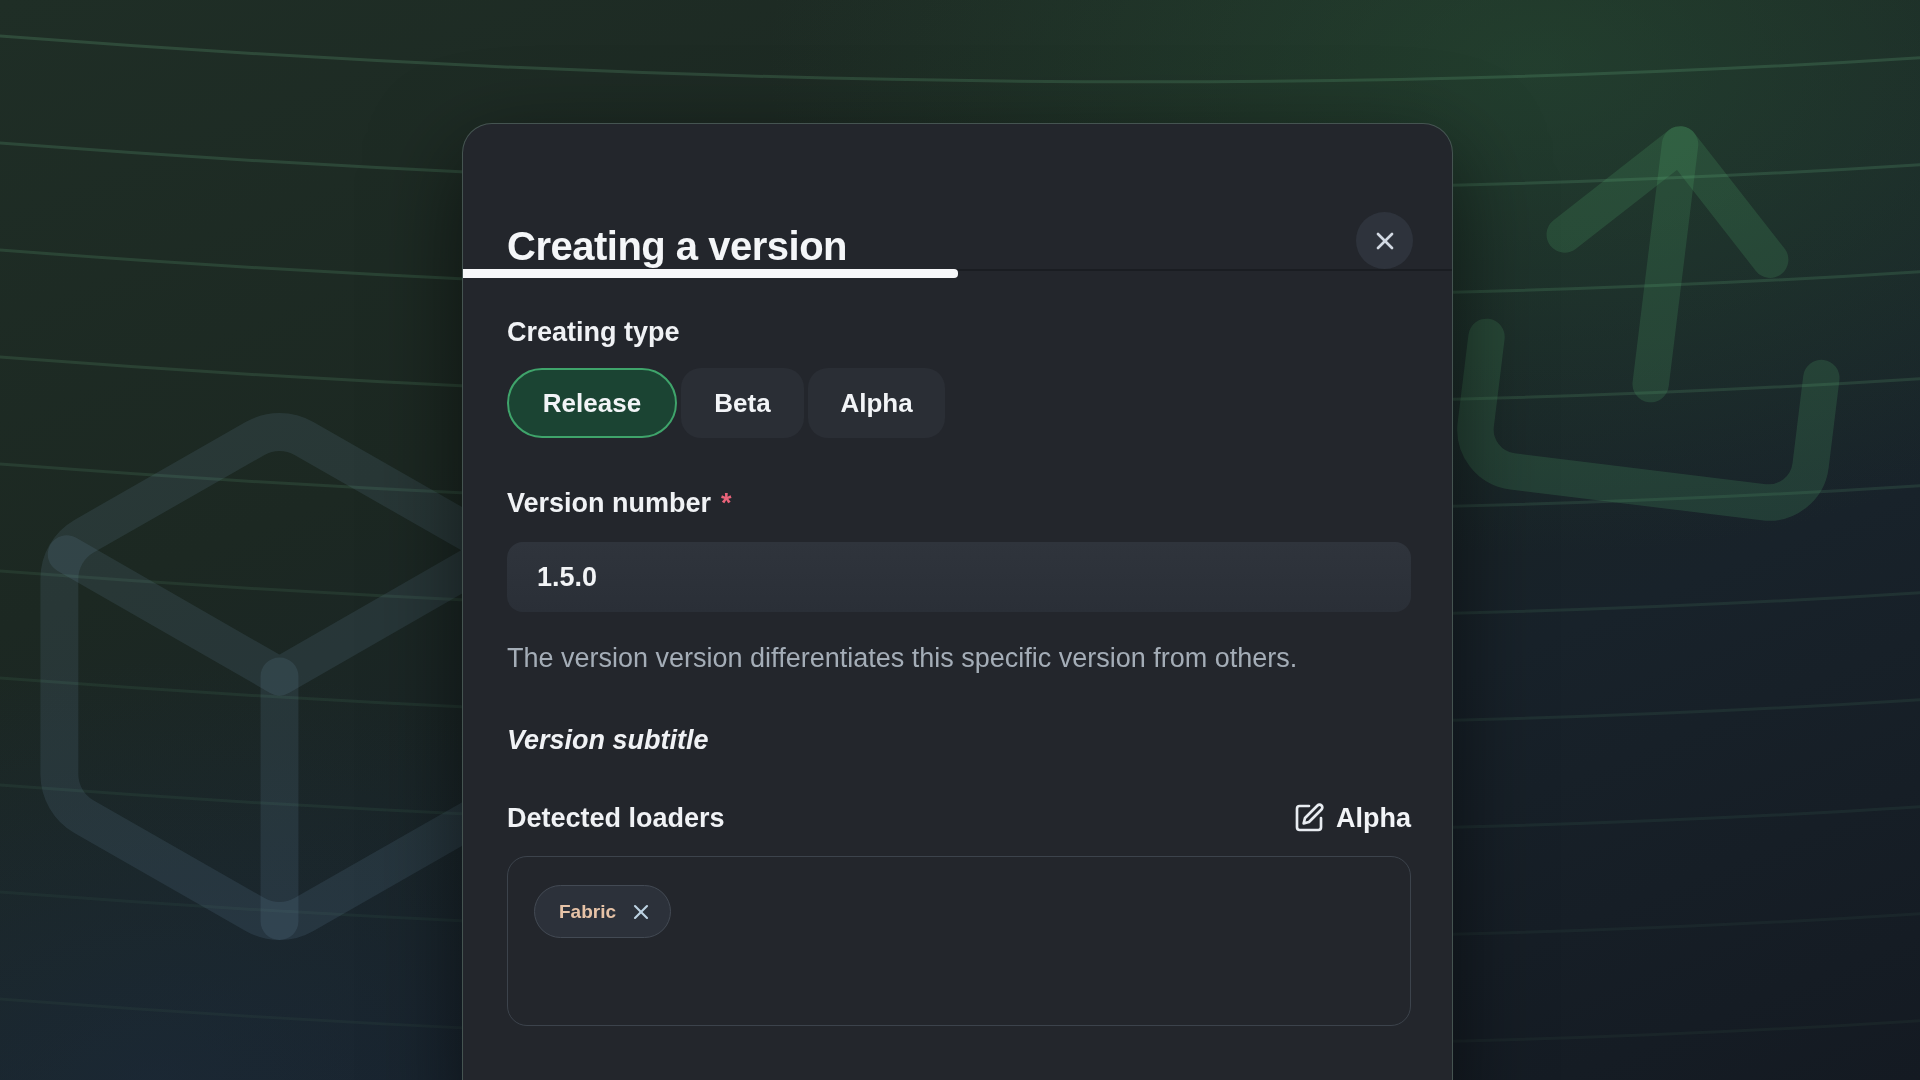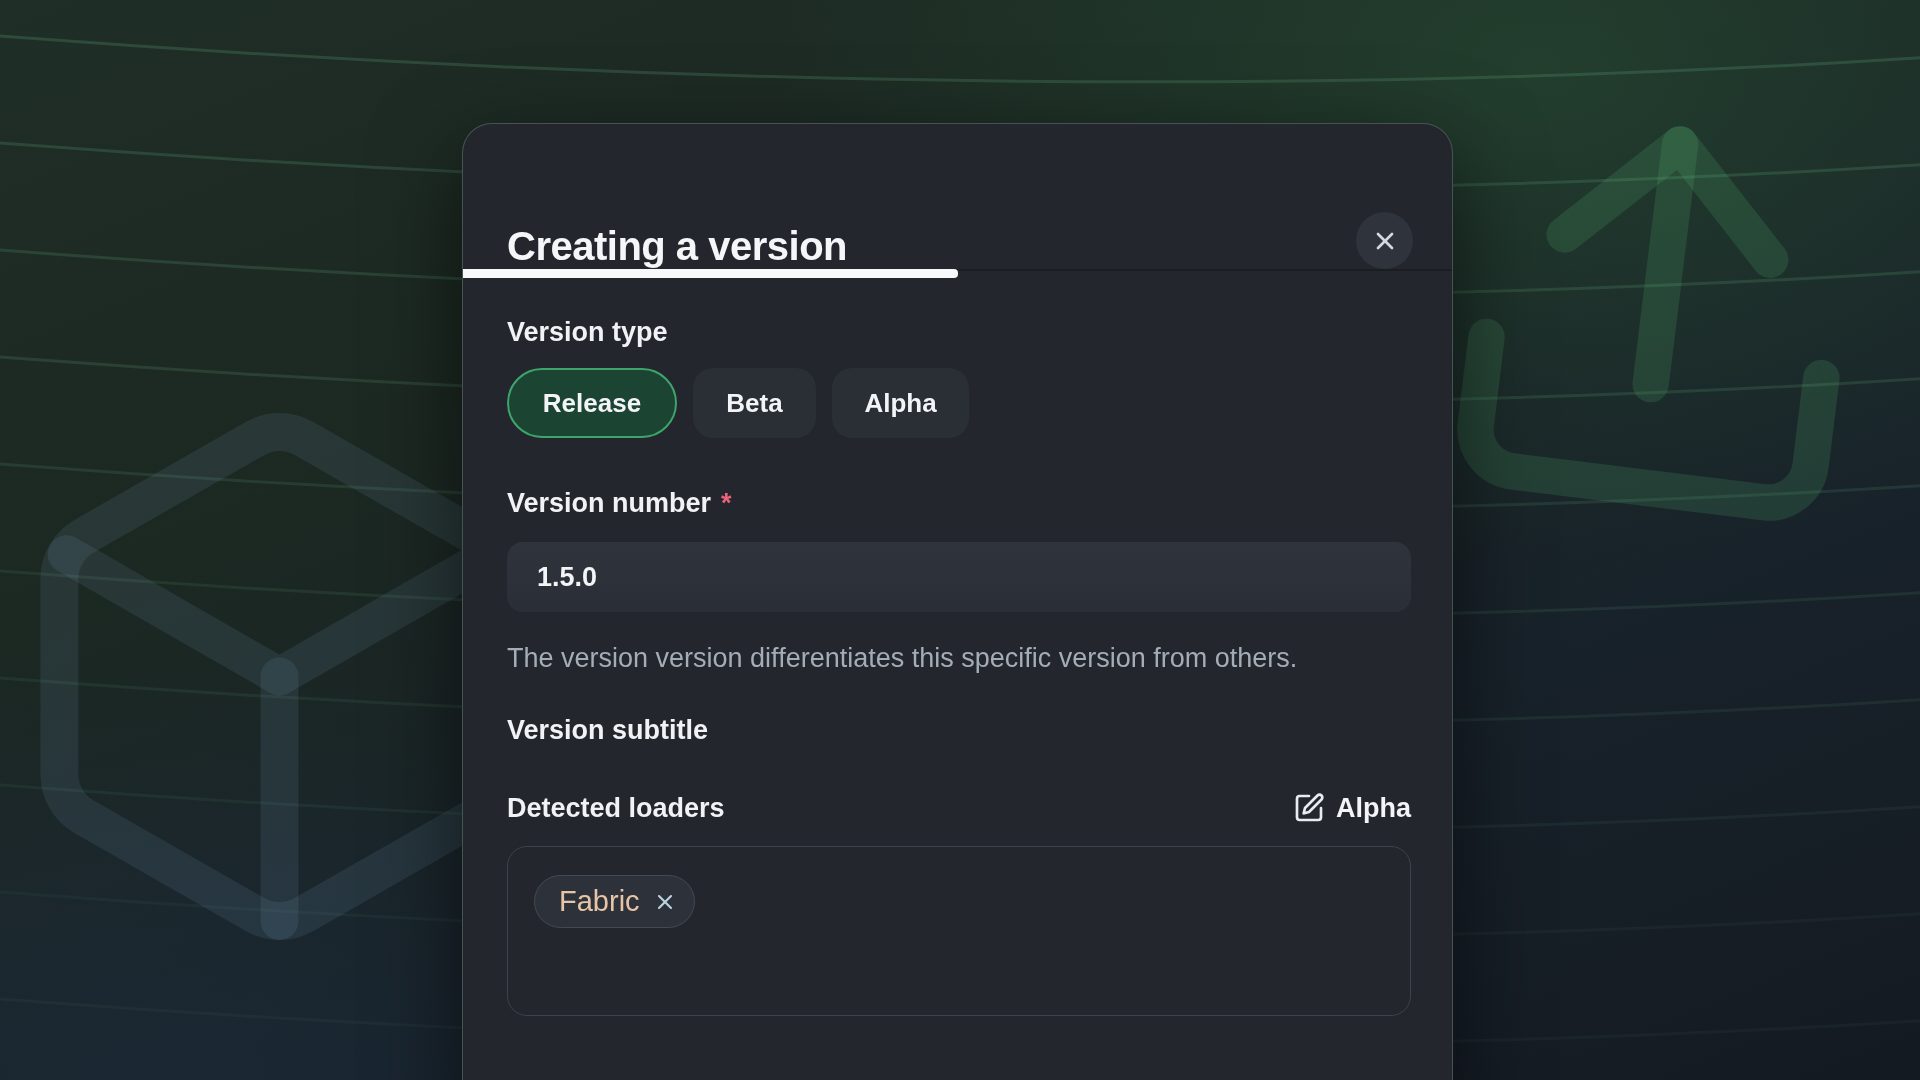--- a/index.html
+++ b/index.html
@@ -83,21 +83,21 @@
     color: #f0f2f5;
   }
   .req {
     color: #e9637a;
     margin-left: 10px;
     font-weight: 700;
   }
   .btn-row {
     margin-top: 19px;
     display: flex;
-    gap: 16px;
+    gap: 4px;
   }
   .type-btn {
     height: 70px;
     box-sizing: border-box;
     border: none;
     border-radius: 20px;
     background: #2a2e35;
     color: #f2f4f7;
     font-family: inherit;
     font-size: 26px;
@@ -129,21 +129,21 @@
   }
   .input-vnum { margin-top: 22px; }
   .helper {
     margin: 27px 0 0 0;
     max-width: 830px;
     font-size: 27px;
     font-weight: 400;
     line-height: 39px;
     color: #a4adb7;
   }
-  .label-vsub { margin-top: 35px; }
+  .label-vsub { margin-top: 45px; font-style: italic; }
   .input-vsub { margin-top: 20px; }
 
   .loaders-row {
     margin-top: 44px;
     display: flex;
     align-items: center;
     justify-content: space-between;
     width: 904px;
   }
   .edit-btn {
@@ -172,22 +172,22 @@
     align-items: center;
     gap: 13px;
     height: 53px;
     box-sizing: border-box;
     padding: 0 17px 0 24px;
     border-radius: 27px;
     background: #2c313a;
     border: 1px solid #434a54;
   }
   .chip-label {
-    font-size: 29px;
-    font-weight: 400;
+    font-size: 19px;
+    font-weight: 700;
     color: #e7c3a7;
   }
   .chip-x { cursor: pointer; display: block; }
 </style>
 </head>
 <body>
 
 <div class="stage">
 
   <svg class="decor lines-svg" width="1920" height="1080" viewBox="0 0 1920 1080" fill="none">
@@ -225,21 +225,21 @@
           <path d="M6 6 L18 18"></path>
             <path d="M18 6 L6 18"></path>
         </svg>
       </button>
     </div>
     <div class="hairline"></div>
     <div class="progress-fill" style="width: 50%;"></div>
 
     <div class="content">
 
-      <div class="field-label">Version type</div>
+      <div class="field-label">Creating type</div>
       <div class="btn-row">
         <button class="type-btn selected w-release">Release</button>
         <button class="type-btn w-beta">Beta</button>
         <button class="type-btn w-alpha">Alpha</button>
       </div>
 
       <div class="field-label label-vnum">
         <span>Version number</span><span class="req">*</span>
       </div>
       <input class="text-input input-vnum" type="text" value="1.5.0" style="">

